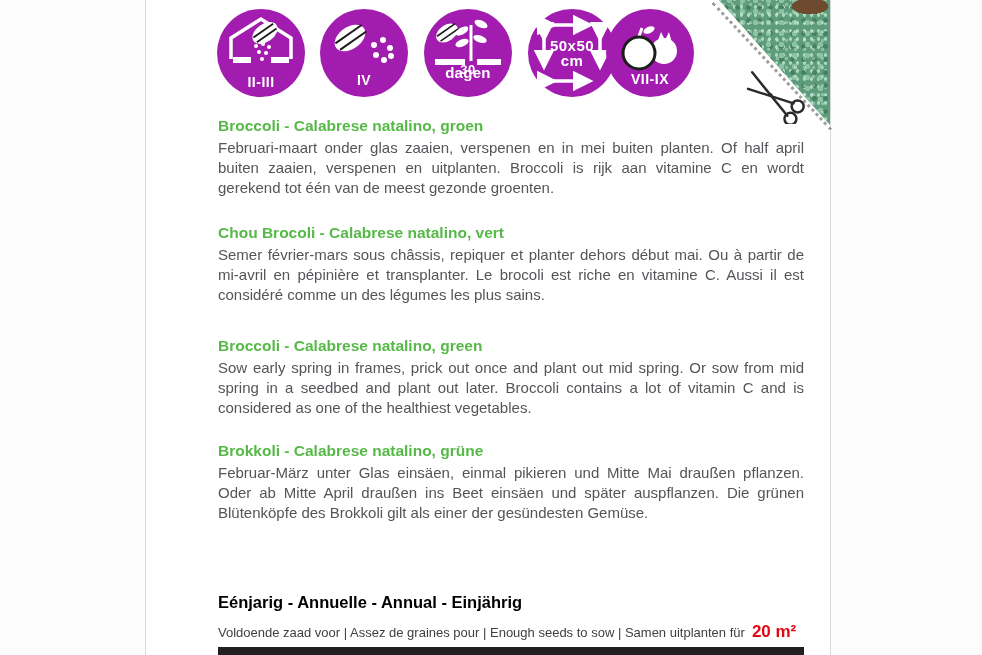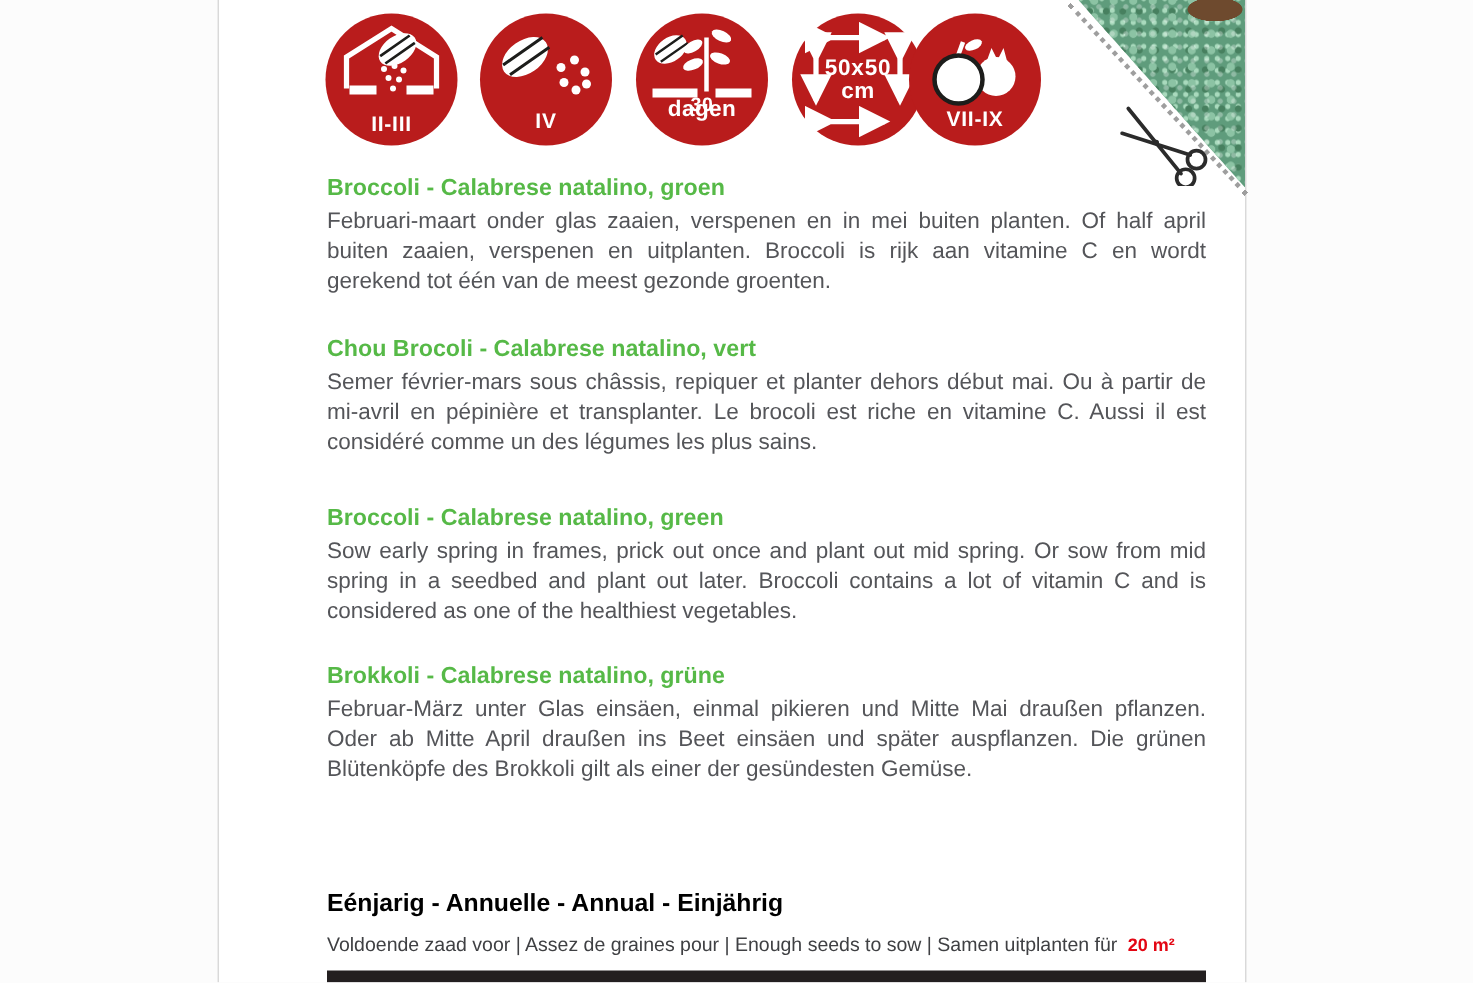--- a/index.html
+++ b/index.html
@@ -7,21 +7,21 @@
     position:relative;width:982px;height:655px;overflow:hidden;
     font-family:"Liberation Sans",sans-serif;background:#fcfcfc;
   }
   #card{
     position:absolute;left:145px;top:0;width:684px;height:655px;
     background:#ffffff;border-left:1px solid #d9d9d9;border-right:1px solid #d9d9d9;
   }
   
   .icon-circle{
     position:absolute;top:9px;width:88px;height:88px;border-radius:50%;
-    background:#b91c1c;
+    background:#a21caf;
   }
   .icon-circle svg{position:absolute;left:0;top:0;}
   .icon-label{
     position:absolute;left:0;width:100%;text-align:center;color:#ffffff;
     font-weight:bold;font-size:14px;letter-spacing:.5px;
   }
   .icon-label.small{font-size:15px;font-weight:bold;letter-spacing:.3px;}
   .icon-label.mid{font-size:15px;}
   
   #corner-photo{
@@ -58,21 +58,21 @@
   #section-de{top:440px;}
   #lifecycle-line{
     position:absolute;left:72px;top:593px;width:586px;
     color:#000000;font-size:16.5px;font-weight:bold;
   }
   #seeds-line{
     position:absolute;left:72px;top:622px;width:610px;
     color:#3f4043;font-size:13px;white-space:nowrap;
   }
   #area-value{
-    color:#e30613;font-size:12px;font-weight:bold;margin-left:7px;
+    color:#e30613;font-size:17px;font-weight:bold;margin-left:7px;
   }
   #bottom-bar{
     position:absolute;left:72px;top:647px;width:586px;height:8px;background:#231f20;
   }
 </style>
 </head>
 <body>
 
 <div id="stage">
   <div id="card">

